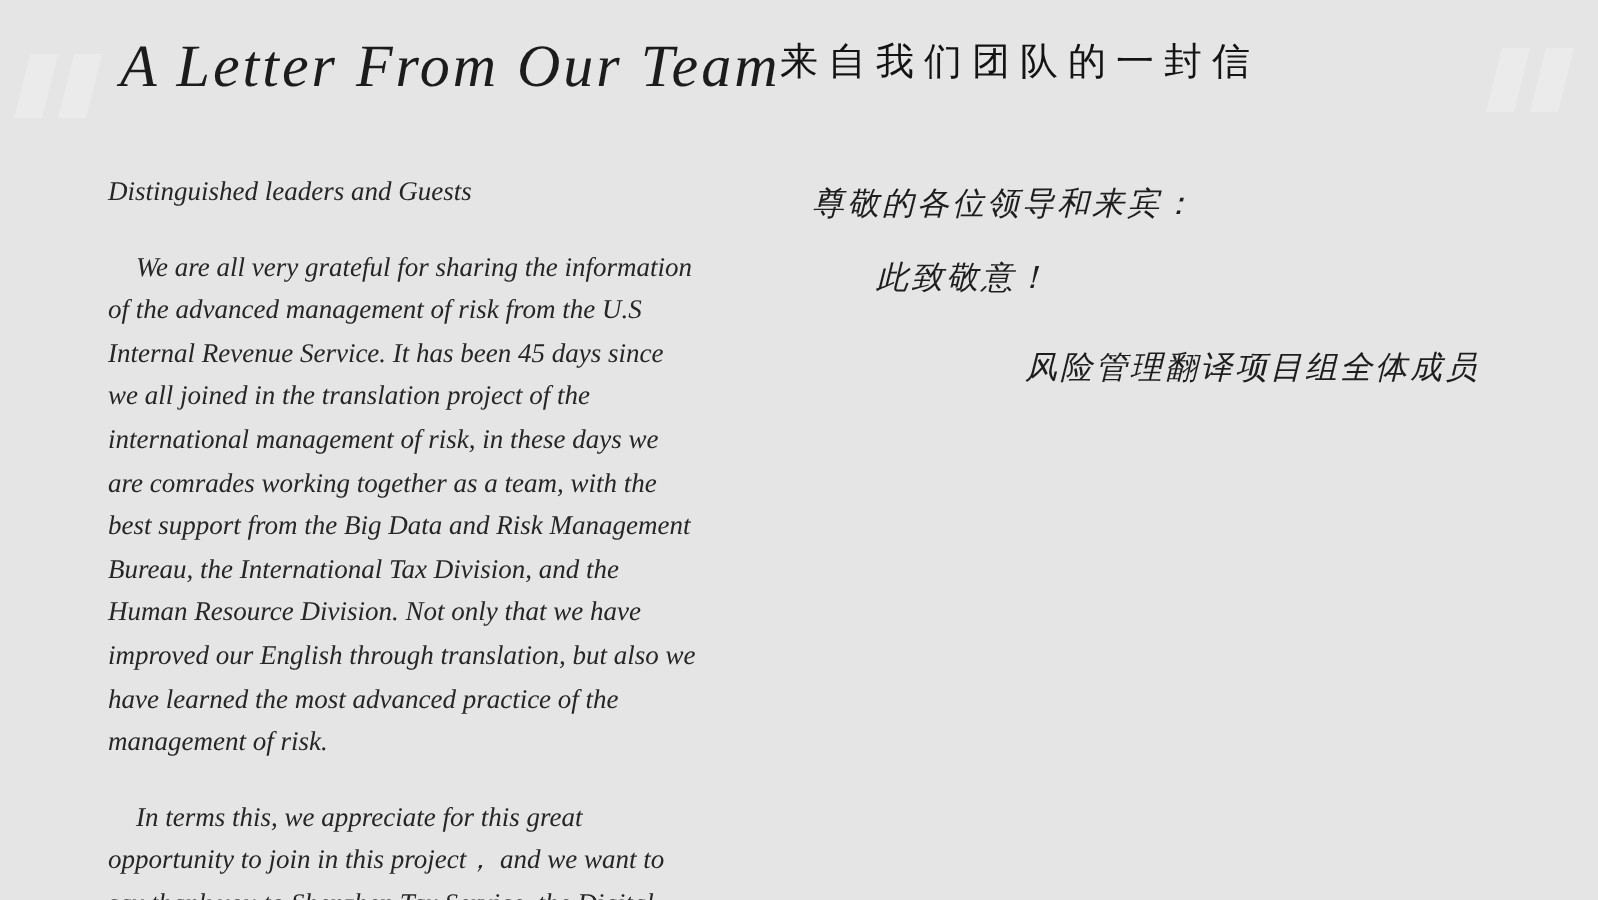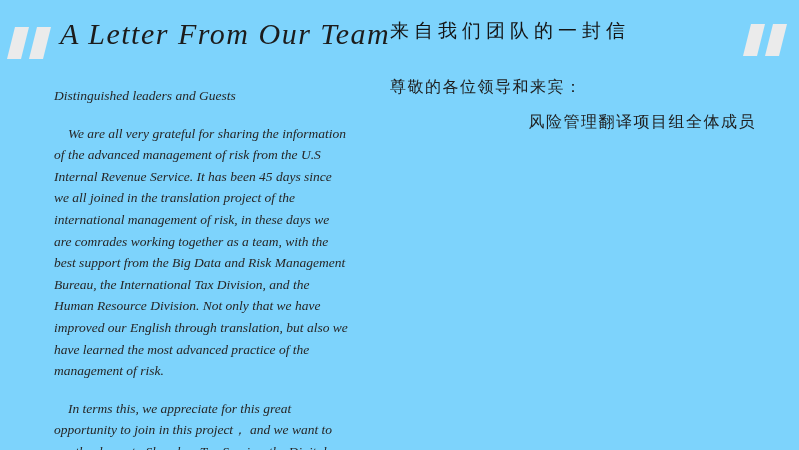--- a/index.html
+++ b/index.html
@@ -4,21 +4,21 @@
 <style>
   html, body {
     margin: 0;
     padding: 0;
     background: #ffffff;
   }
   .slide {
     position: relative;
     width: 799px;
     height: 450px;
-    background: #7dd3fc;
+    background: #e5e5e5;
     overflow: hidden;
     font-family: "Liberation Serif", "DejaVu Serif", serif;
   }
 
   
   .quotes {
     position: absolute;
     white-space: nowrap;
   }
   .quotes-left { left: 11px; top: 27px; }
@@ -76,21 +76,21 @@
     position: absolute;
     left: 390px;
     top: 72px;
     width: 366px;
     font-size: 16px;
     line-height: 29.5px;
     letter-spacing: 1.5px;
     color: #1e1e1e;
     text-align: justify;
   }
-  .col-zh p { margin: 0; }
+  .col-zh p { margin: 16px; font-style: italic; }
   .salut-zh { margin-bottom: 5px !important; }
   .para-zh { text-indent: 2em; }
   .closing-zh { margin-top: 7px !important; text-indent: 2em; }
   .signature-zh { margin-top: 3px !important; text-align: right; }
   .bold-zh { font-weight: bold; }
 </style>
 </head>
 <body>
 
 <div class="slide">
@@ -109,16 +109,17 @@
   <div class="col-en">
     <p>Distinguished leaders and Guests</p>
     <p class="indent">We are all very grateful for sharing the information of the advanced management of risk from the U.S Internal Revenue Service. It has been 45 days since we all joined in the translation project of the international management of risk, in these days we are comrades working together as a team, with the best support from the Big Data and Risk Management Bureau, the International Tax Division, and the Human Resource Division. Not only that we have improved our English through translation, but also we have learned the most advanced practice of the management of risk.</p>
     <p class="indent">In terms this, we appreciate for this great opportunity to join in this project， and we want to say thank you to Shenzhen Tax Service, the Digital Human Resources and Intelligent Tax Talent Platform, and all of our dear instructors and leaders supporting behind us.</p>
     <p>Best Regards</p>
 
   </div>
 
   <div class="col-zh">
     <p class="salut-zh">尊敬的各位领导和来宾：</p>
+    <p class="closing-zh">此致敬意！</p>
     <p class="signature-zh">风险管理翻译项目组全体成员</p>
   </div>
 
 </div>
 
 </body></html>

